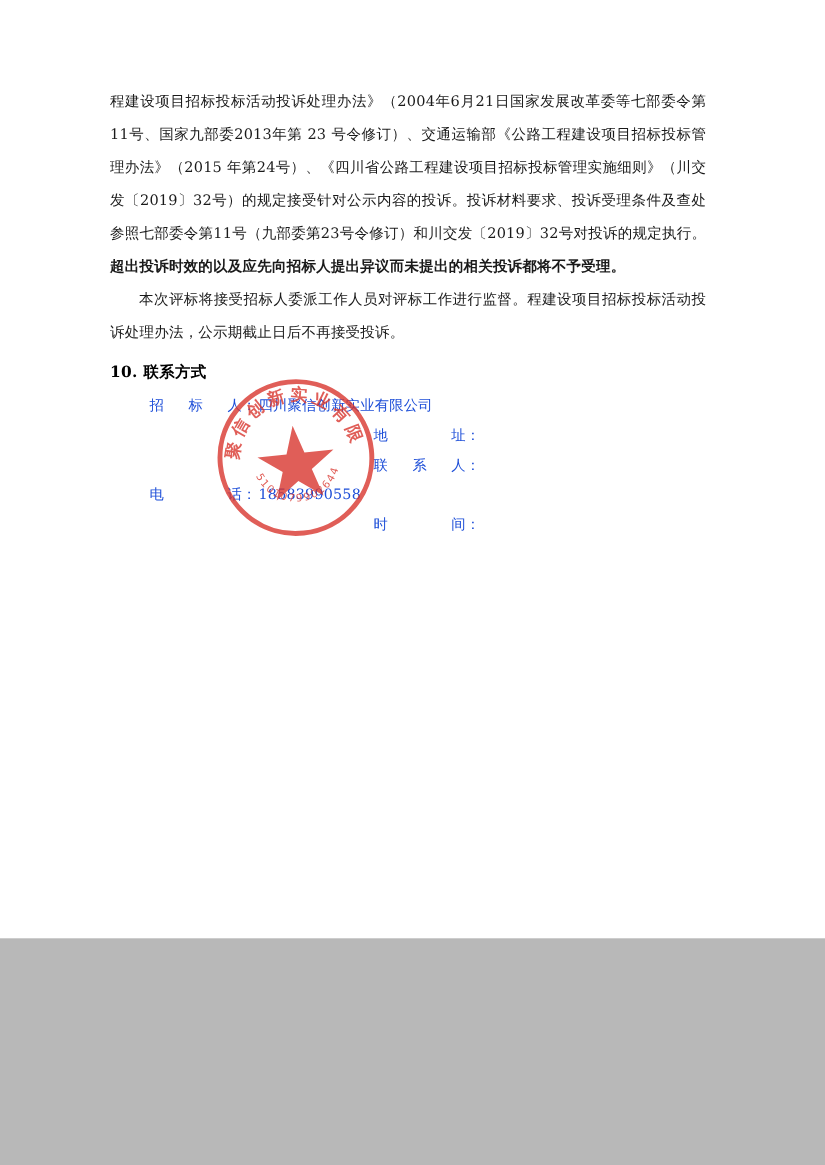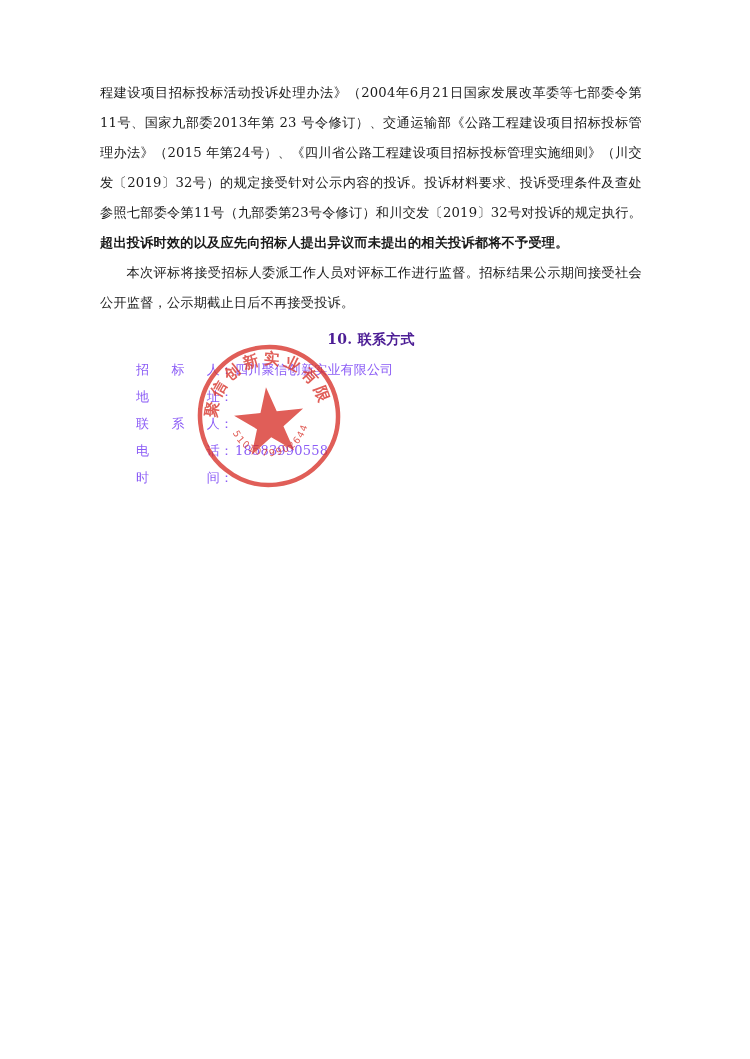--- a/index.html
+++ b/index.html
@@ -9,21 +9,21 @@
   }
   body {
     width: 750px;
     height: 1059px;
     overflow: hidden;
     font-family: "DejaVu Serif", "Liberation Serif", serif;
   }
   .page {
     position: relative;
     width: 750px;
-    height: 1059px;
+    height: 853px;
     background: #ffffff;
     box-sizing: border-box;
   }
   .content {
     position: absolute;
     left: 100px;
     top: 78px;
     width: 542px;
   }
   .para {
@@ -37,38 +37,38 @@
   }
   .para.indent {
     text-indent: 2em;
   }
   .bold {
     font-weight: bold;
   }
   .section-title {
     font-size: 14px;
     font-weight: bold;
-    color: #4c1d95;
+    color: #000000;
     line-height: 30px;
     margin: 6px 0 2px 0;
     letter-spacing: 0.3px;
-    text-align: center;
   }
   .contact-list {
     margin: 0;
     padding: 0;
     list-style: none;
   }
   .contact-row {
     display: flex;
     align-items: baseline;
     font-size: 13px;
     line-height: 27px;
-    color: #8b5cf6;
+    color: #1d4ed8;
     padding-left: 36px;
+    justify-content: center;
   }
   .contact-label {
     width: 84px;
     flex: 0 0 84px;
     text-align: justify;
     text-align-last: justify;
     letter-spacing: 0.2px;
   }
   .contact-colon {
     flex: 0 0 auto;
@@ -96,21 +96,21 @@
 </style>
 </head>
 <body>
 
 <div class="page">
 
   <div class="content">
 
     <p class="para"><span>程建设项目招标投标活动投诉处理办法》（2004年6月21日国家发展改革委等七部委令第11号、国家九部委2013年第 23 号令修订）、交通运输部《公路工程建设项目招标投标管理办法》（2015 年第24号）、《四川省公路工程建设项目招标投标管理实施细则》（川交发〔2019〕32号）的规定接受针对公示内容的投诉。投诉材料要求、投诉受理条件及查处参照七部委令第11号（九部委第23号令修订）和川交发〔2019〕32号对投诉的规定执行。</span><span class="bold">超出投诉时效的以及应先向招标人提出异议而未提出的相关投诉都将不予受理。</span></p>
 
-    <p class="para indent"><span>本次评标将接受招标人委派工作人员对评标工作进行监督。招标结果公示期间接受社会公开监督，公示期截止日后不再接受投诉。</span></p>
+    <p class="para indent"><span>本次评标将接受招标人委派工作人员对评标工作进行监督。程建设项目招标投标活动投诉处理办法，公示期截止日后不再接受投诉。</span></p>
 
     <h2 class="section-title"><span>10.</span> <span>联系方式</span></h2>
 
     <ul class="contact-list">
       <li class="contact-row">
         <span class="contact-label">招 标 人</span>
         <span class="contact-colon">：</span>
         <span class="contact-value">四川聚信创新实业有限公司</span>
       </li>
       <li class="contact-row">

